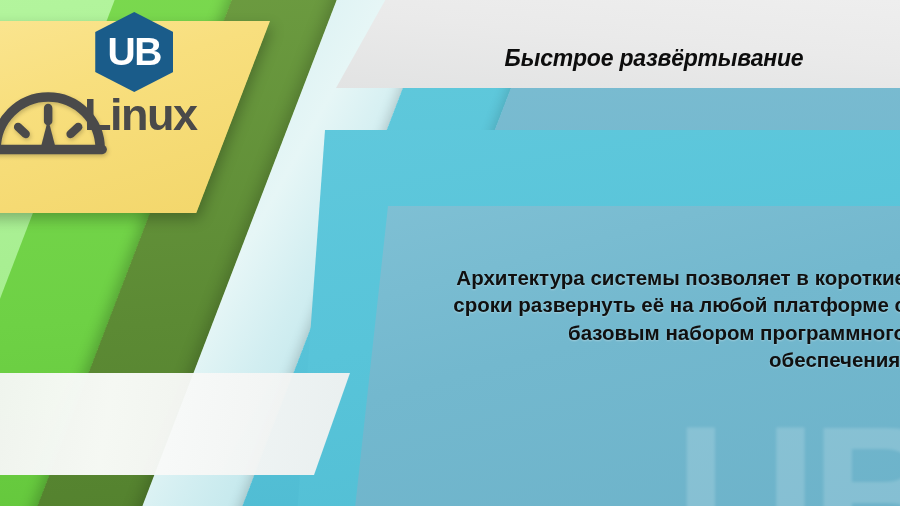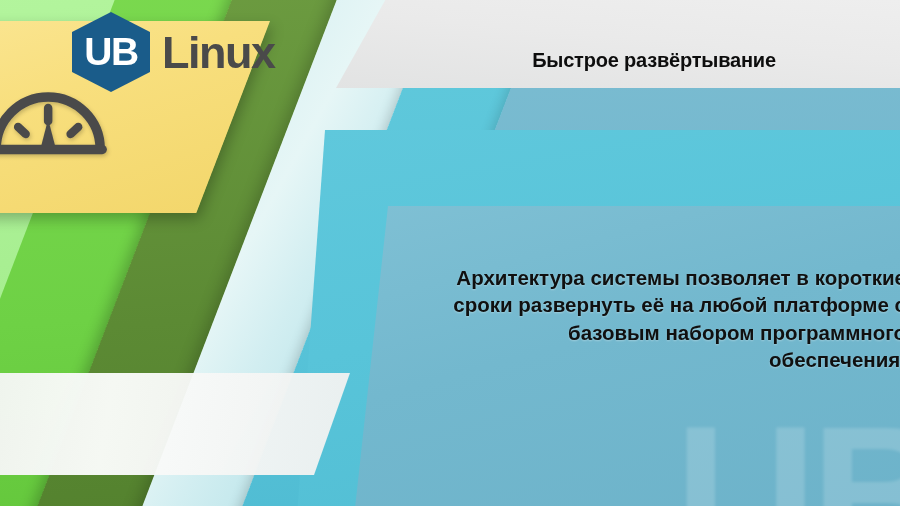--- a/index.html
+++ b/index.html
@@ -76,24 +76,25 @@
   .title-banner {
     position:absolute;
     left:336px; top:-12px;
     width:600px; height:100px;
     background:linear-gradient(185deg,#EFEFEF 0%,#EAEAEA 50%,#E2E3E3 100%);
     clip-path:polygon(56px 0, 100% 0, 100% 100%, 0 100%);
     box-shadow:3px 5px 12px rgba(0,0,0,0.22);
     display:flex; align-items:flex-end; justify-content:center;
   }
   .title-text {
-    font-size:20px; font-weight:bold; color:#0D0D0D;
+    font-size:23px; font-weight:bold; color:#0D0D0D;
     letter-spacing:-0.2px;
     padding-bottom:16px; padding-left:36px;
     white-space:nowrap;
+    font-style:italic;
   }
 
   
   .panel-outer {
     position:absolute;
     left:296px; top:130px;
     width:640px; height:400px;
     background:linear-gradient(170deg,#5FC8DC 0%,#58C4D9 45%,#51BDD3 100%);
     clip-path:polygon(29px 0, 100% 0, 100% 100%, 0 100%);
     box-shadow:3px 4px 12px rgba(0,0,0,0.20);
@@ -137,21 +138,21 @@
     left:-40px; top:373px;
     width:390px; height:102px;
     background:linear-gradient(100deg,#F2F3F2 0%,#FBFCFB 38%,#F5F6F5 70%,#EFF1F0 100%);
     opacity:0.965;
     clip-path:polygon(36px 0, 100% 0, calc(100% - 36px) 100%, 0 100%);
     box-shadow:3px 4px 11px rgba(0,0,0,0.22);
   }
   .logo-inner {
     position:absolute;
     left:72px; top:12px;
-    display:flex; align-items:center; gap:0px;
+    display:flex; align-items:center; gap:0px;flex-direction:column;
   }
   .hexagon {
     position:relative;
     width:78px; height:80px;
     display:flex; align-items:center; justify-content:center;
   }
   .hexagon .hex-shape {
     position:absolute; inset:0;
     background:#1A5C8A;
     clip-path:polygon(50% 0%, 100% 25%, 100% 75%, 50% 100%, 0% 75%, 0% 25%);

